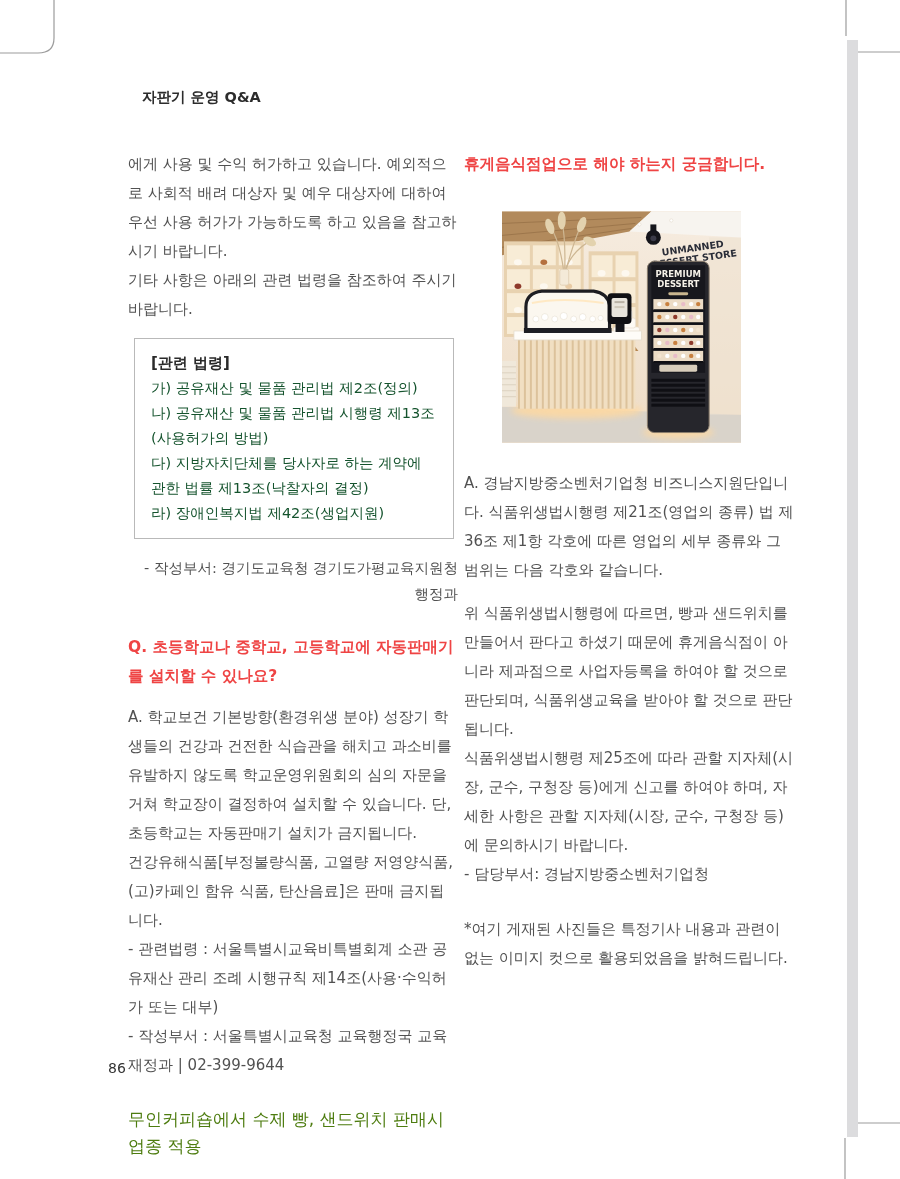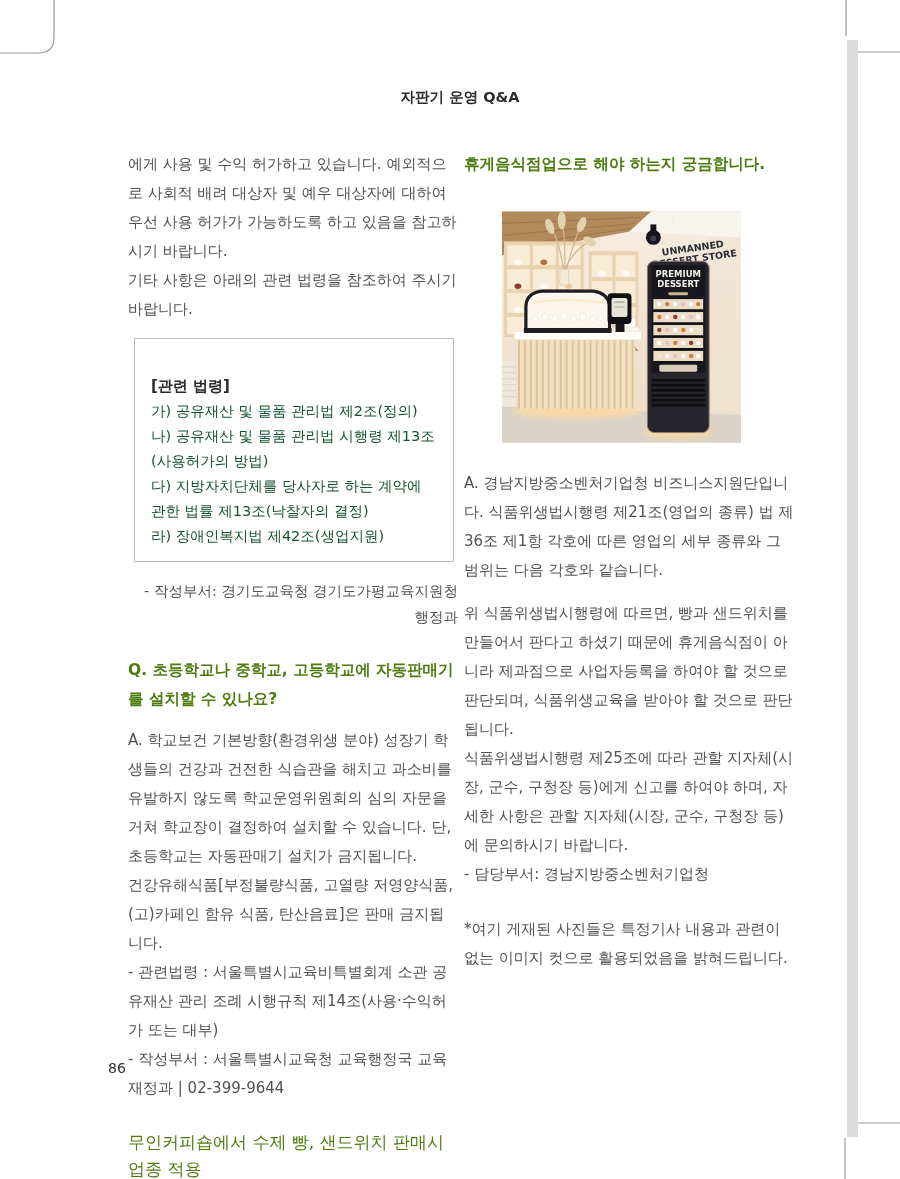--- a/index.html
+++ b/index.html
@@ -6,42 +6,42 @@
   .page {
     position:relative;
     width:900px; height:1179px;
     background:#ffffff;
     font-family:"DejaVu Sans","Liberation Sans",sans-serif;
     overflow:hidden;
     color:#4f4f4f;
   }
   .scan-artifacts { position:absolute; inset:0; pointer-events:none; z-index:1; }
   .header-title {
-    position:absolute; left:130px; top:88px; width:660px;
-    text-align:center; font-size:14.5px; font-weight:bold; color:#2c2c2c;
+    position:absolute; left:142px; top:88px; width:660px;
+    text-align:left; font-size:14.5px; font-weight:bold; color:#2c2c2c;
     z-index:2;
   }
   .col { position:absolute; top:150px; z-index:2; }
   .col.left  { left:128px; width:330px; }
   .col.right { left:464px; width:332px; }
 
   .body-text {
     font-size:15px; line-height:29px; color:#515151;
     white-space:pre-line; margin:0 0 14px 0;
   }
   .q-text {
-    font-size:15.5px; line-height:29px; color:#4d7c0f; font-weight:bold;
+    font-size:15.5px; line-height:29px; color:#ef4444; font-weight:bold;
     white-space:pre-line; margin:0 0 12px 0;
   }
   .note-box {
     border:1px solid #b9b9b9; background:#ffffff;
     padding:12px 16px; margin:4px 4px 16px 6px;
   }
   .note-box .box-title {
-    font-size:15px; font-weight:bold; color:#2a2a2a; line-height:25px;margin-top:23px;
+    font-size:15px; font-weight:bold; color:#2a2a2a; line-height:25px;
   }
   .note-box .box-line, .note-box .box-body {
     font-size:14.5px; line-height:25px; color:#14532d; white-space:pre-line;
   }
   .dept-note { font-size:14.5px; line-height:26px; color:#515151; margin:0 0 26px 0;text-align:right; }
   .section-title {
     text-align:left; font-size:17px; line-height:27px; color:#4d7c0f;
     white-space:pre-line; margin:26px 4px 26px 0;
   }
   .photo-frame {

